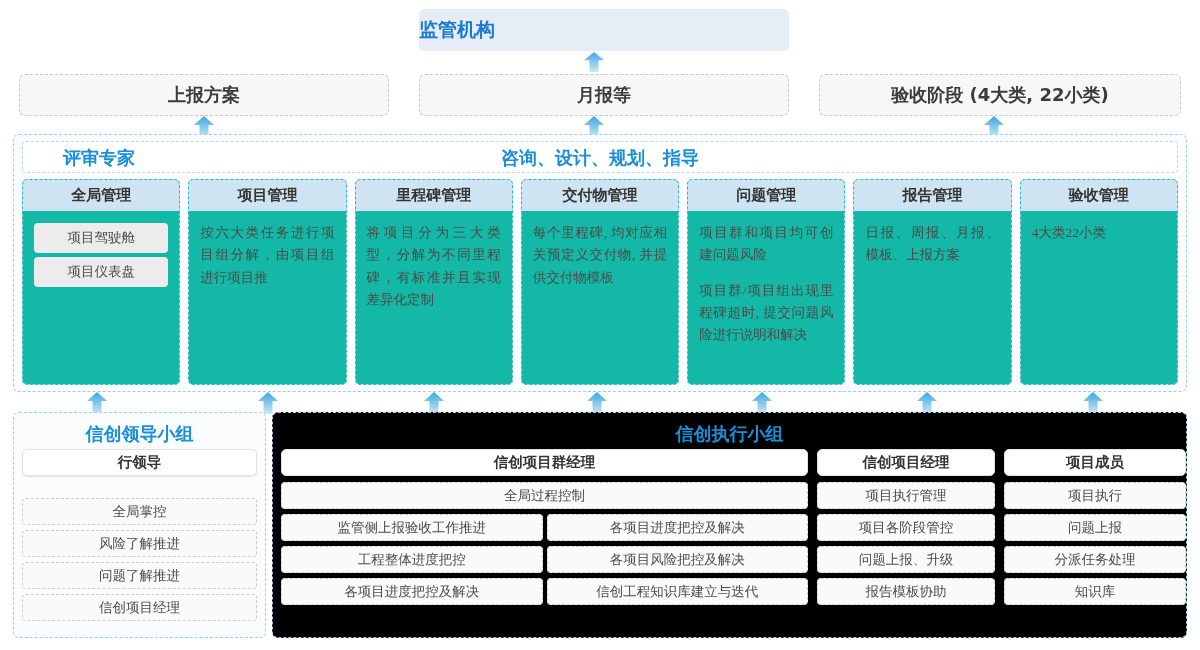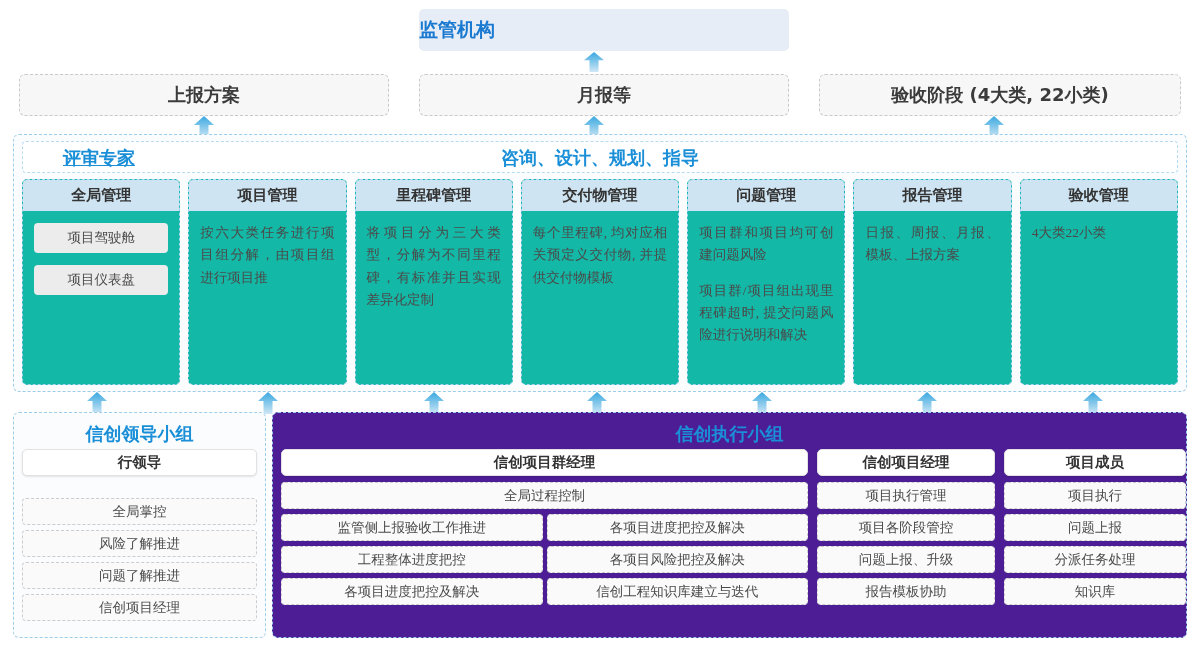--- a/index.html
+++ b/index.html
@@ -56,21 +56,21 @@
   #middle-band-headers {
     position: absolute; left: 8px; top: 6px; right: 8px; height: 32px;
     border: 1px dashed #b6dbf0;
     border-radius: 4px;
     background: #ffffff;
   }
   .band-title {
     position: absolute; top: 4px;
     color: #1a8fd8; font-size: 18px; font-weight: bold;
   }
-  #band-title-left  { left: 40px; text-decoration: underline; }
+  #band-title-left  { left: 40px; }
   #band-title-right { left: 50%; transform: translateX(-50%); }
 
   #cols {
     position: absolute; left: 8px; top: 44px; right: 8px; bottom: 6px;
     display: flex;
     gap: 8px;
   }
   .col {
     flex: 1 1 0;
     border: 1px dashed #a8d4ef;
@@ -98,32 +98,32 @@
     text-align: justify;
     text-justify: inter-ideograph;
   }
   .pill {
     background: #ececec;
     border-radius: 4px;
     height: 30px;
     display: flex; align-items: center; justify-content: center;
     font-size: 13.5px; color: #4a4a4a;
   }
-  .col-body.pills { gap: 12px; padding-top: 12px; }
+  .col-body.pills { gap: 4px; padding-top: 12px; }
 
   
   #bottom-left-panel {
     position: absolute; left: 13px; top: 412px; width: 253px; height: 226px;
     border: 1px dashed #9ecdea; border-radius: 6px; background: #fafcfd;
     padding: 6px 8px;
     display: flex; flex-direction: column;
   }
   #bottom-right-panel {
     position: absolute; left: 272px; top: 412px; width: 915px; height: 226px;
-    border: 1px dashed #9ecdea; border-radius: 6px; background: #4c1d95;
+    border: 1px dashed #9ecdea; border-radius: 6px; background: #000000;
     padding: 6px 8px;
     display: flex; flex-direction: column;
   }
   .group-title {
     color: #1a8fd8; font-size: 18px; font-weight: bold;
     text-align: center; line-height: 30px; height: 30px;
     flex: 0 0 auto;
   }
   .role-head {
     background: #ffffff;

